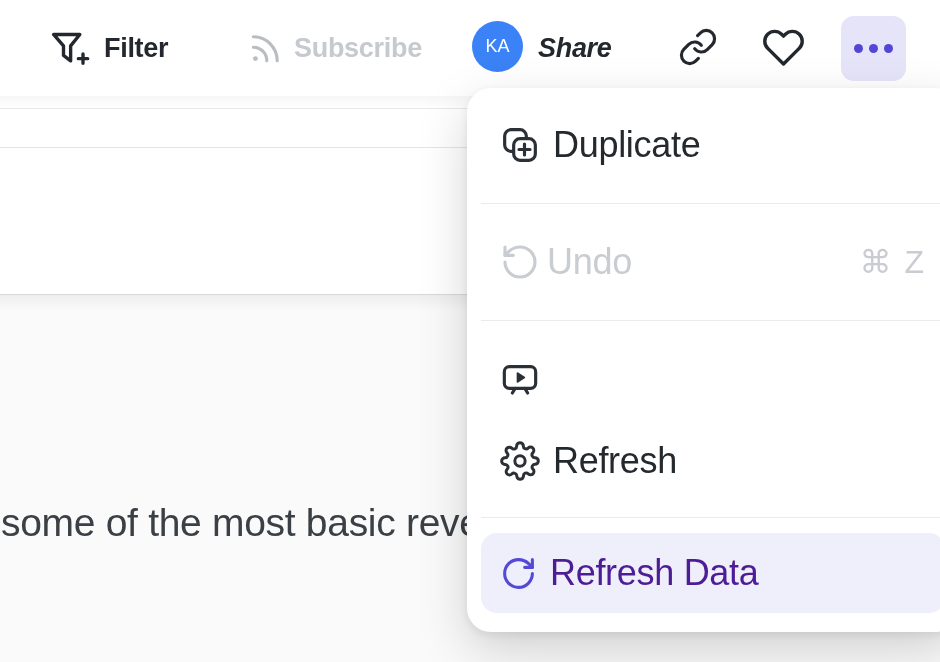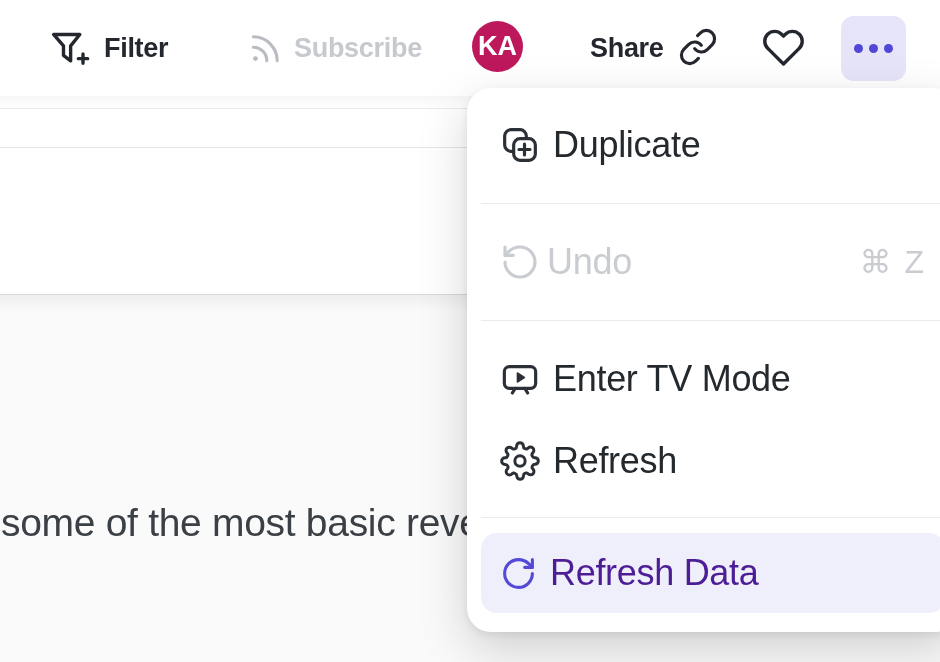--- a/index.html
+++ b/index.html
@@ -30,24 +30,24 @@
   .tb-label{font-size:27px;font-weight:600;color:#24282e;letter-spacing:-0.3px;text-align:right;}
   .tb-filter{left:47px;top:23px;gap:12px;color:#24282e;}
   .tb-subscribe{left:246px;top:23px;gap:9px;color:#b9bdc2;}
   .tb-subscribe .tb-label{color:#c6c9cd;}
   .icon{display:inline-flex;flex-shrink:0;}
   .icon svg{display:block;width:100%;height:100%;}
   .i-filter{width:45px;height:45px;}
   .i-rss{width:39px;height:39px;}
   .avatar{
     left:472px;top:21px;width:51px;height:51px;border-radius:50%;
-    background:#be185d;display:flex;align-items:center;justify-content:center;
-    color:#ffffff;font-size:27px;font-weight:700;letter-spacing:0;
-  }
-  .tb-share{left:590px;top:23px;}
+    background:#3b82f6;display:flex;align-items:center;justify-content:center;
+    color:#ffffff;font-size:18px;font-weight:400;letter-spacing:0;
+  }
+  .tb-share{left:538px;top:23px;font-style:italic;}
   .tb-link{left:678px;top:27px;width:40px;height:40px;color:#24282e;}
   .tb-heart{left:762px;top:26px;width:43px;height:43px;color:#24282e;}
   .more-btn{
     left:841px;top:16px;width:65px;height:65px;border-radius:13px;
     background:#e6e4f8;display:flex;align-items:center;justify-content:center;gap:6px;
     cursor:pointer;
   }
   .more-btn .dot{width:9px;height:9px;border-radius:50%;background:#5246d6;}
   
   .menu{
@@ -163,21 +163,20 @@
     <div class="divider"></div>
 
     <div class="menu-item">
       <span class="icon">
         <svg viewBox="0 0 24 24" fill="none" stroke="currentColor" stroke-width="1.9" stroke-linecap="round" stroke-linejoin="round">
           <rect x="2.6" y="4.6" width="18.8" height="13" rx="3"></rect>
           <path d="M10.6 8.6l3.9 2.5-3.9 2.5z" fill="currentColor" stroke-width="1.2"></path>
           <path d="M7.4 20.4l1.7-2.8M16.6 20.4l-1.7-2.8"></path>
         </svg>
       </span>
-      <span>Enter TV Mode</span>
     </div>
 
     <div class="menu-item">
       <span class="icon">
         <svg viewBox="0 0 24 24" fill="none" stroke="currentColor" stroke-width="1.8" stroke-linecap="round" stroke-linejoin="round">
           <circle cx="12" cy="12" r="3.1"></circle>
           <path d="M19.4 15a1.65 1.65 0 0 0 .33 1.82l.06.06a2 2 0 0 1 0 2.83 2 2 0 0 1-2.83 0l-.06-.06a1.65 1.65 0 0 0-1.82-.33 1.65 1.65 0 0 0-1 1.51V21a2 2 0 0 1-2 2 2 2 0 0 1-2-2v-.09A1.65 1.65 0 0 0 9 19.4a1.65 1.65 0 0 0-1.82.33l-.06.06a2 2 0 0 1-2.83 0 2 2 0 0 1 0-2.83l.06-.06a1.65 1.65 0 0 0 .33-1.82 1.65 1.65 0 0 0-1.51-1H3a2 2 0 0 1-2-2 2 2 0 0 1 2-2h.09A1.65 1.65 0 0 0 4.6 9a1.65 1.65 0 0 0-.33-1.82l-.06-.06a2 2 0 0 1 0-2.83 2 2 0 0 1 2.83 0l.06.06a1.65 1.65 0 0 0 1.82.33H9a1.65 1.65 0 0 0 1-1.51V3a2 2 0 0 1 2-2 2 2 0 0 1 2 2v.09a1.65 1.65 0 0 0 1 1.51 1.65 1.65 0 0 0 1.82-.33l.06-.06a2 2 0 0 1 2.83 0 2 2 0 0 1 0 2.83l-.06.06a1.65 1.65 0 0 0-.33 1.82V9a1.65 1.65 0 0 0 1.51 1H21a2 2 0 0 1 2 2 2 2 0 0 1-2 2h-.09a1.65 1.65 0 0 0-1.51 1z"></path>
         </svg>
       </span>
       <span>Refresh</span>

